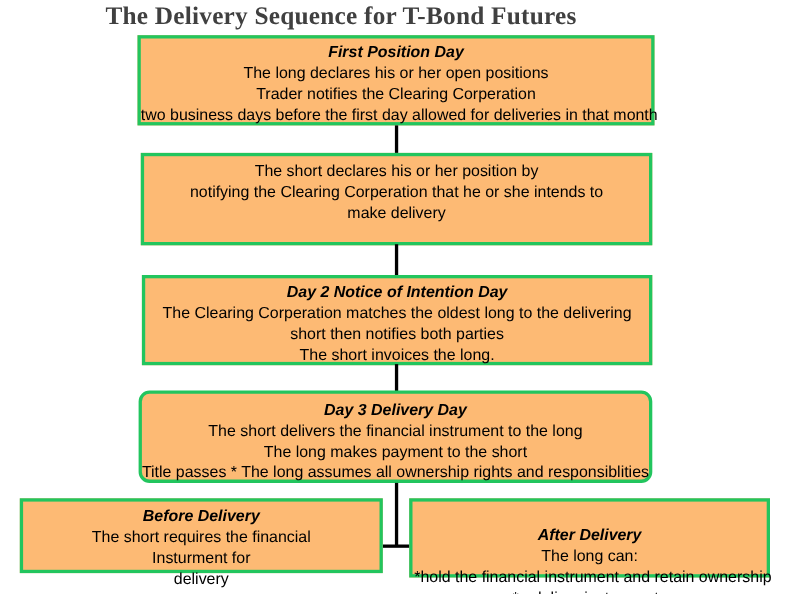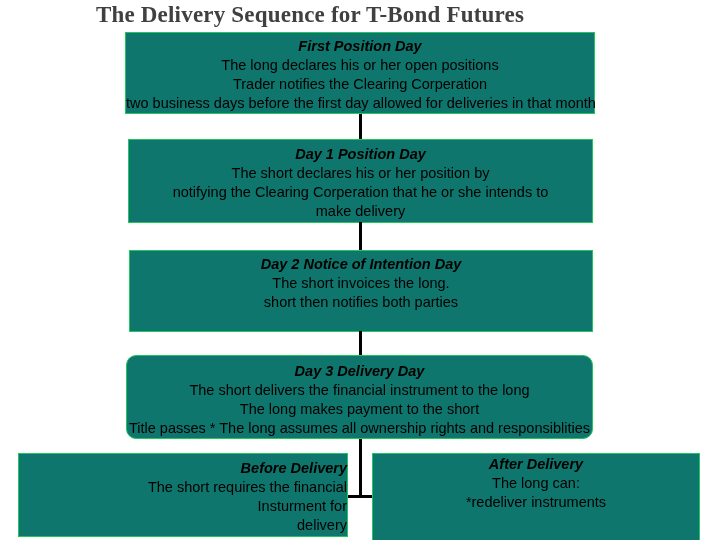--- a/index.html
+++ b/index.html
@@ -24,22 +24,22 @@
     font-family: "Liberation Serif", serif;
     font-weight: bold;
     font-size: 23px;
     letter-spacing: 0.2px;
     color: #404040;
     white-space: nowrap;
   }
   .node {
     position: absolute;
     box-sizing: border-box;
-    border: 1px solid #22c55e;
-    background: #0f766e;
+    border: 3px solid #22c55e;
+    background: #fdba74;
     text-align: center;
     color: #000000;
     font-size: 14.5px;
     line-height: 19px;
   }
   .node .hd {
     font-weight: bold;
     font-style: italic;
     font-size: 14.5px;
     white-space: nowrap;
@@ -67,53 +67,54 @@
   <div class="node" style="left:125px; top:32px; width:470px; height:82px; padding-top:4px;">
     <div class="hd">First Position Day</div>
     <div class="ln">The long declares his or her open positions</div>
     <div class="ln">Trader notifies the Clearing Corperation</div>
     <div class="ln">two business days before the first day allowed for deliveries in that month</div>
   </div>
 
   <div class="connector v-conn" style="left:359px; top:114px; height:26px;"></div>
 
   <div class="node" style="left:128px; top:139px; width:465px; height:84px; padding-top:5px;">
-    <div class="hd">Day 1 Position Day</div>
     <div class="ln">The short declares his or her position by</div>
     <div class="ln">notifying the Clearing Corperation that he or she intends to</div>
     <div class="ln">make delivery</div>
   </div>
 
   <div class="connector v-conn" style="left:359px; top:222px; height:29px;"></div>
 
   <div class="node" style="left:129px; top:250px; width:464px; height:82px; padding-top:4px;">
     <div class="hd">Day 2 Notice of Intention Day</div>
+    <div class="ln">The Clearing Corperation matches the oldest long to the delivering</div>
+    <div class="ln">short then notifies both parties</div>
     <div class="ln">The short invoices the long.</div>
-    <div class="ln">short then notifies both parties</div>
   </div>
 
   <div class="connector v-conn" style="left:359px; top:331px; height:25px;"></div>
 
   <div class="node" style="left:126px; top:355px; width:467px; height:84px; padding-top:6px;border-radius:10px;">
     <div class="hd">Day 3 Delivery Day</div>
     <div class="ln">The short delivers the financial instrument to the long</div>
     <div class="ln">The long makes payment to the short</div>
     <div class="ln">Title passes * The long assumes all ownership rights and responsiblities</div>
   </div>
 
   <div class="connector v-conn" style="left:359px; top:439px; height:58px;"></div>
 
   <div class="connector h-conn" style="left:348px; top:495px; width:25px;"></div>
 
-  <div class="node" style="left:18px; top:453px; width:330px; height:84px; padding-top:5px;text-align:right;">
+  <div class="node" style="left:18px; top:453px; width:330px; height:68px; padding-top:5px;">
     <div class="hd">Before Delivery</div>
     <div class="ln">The short requires the financial</div>
     <div class="ln">Insturment for</div>
     <div class="ln">delivery</div>
   </div>
 
-  <div class="node overflow" style="left:372px; top:453px; width:328px; height:88px; padding-top:1px;">
+  <div class="node overflow" style="left:372px; top:453px; width:328px; height:72px; padding-top:22px;">
     <div class="hd">After Delivery</div>
     <div class="ln">The long can:</div>
+    <div class="ln" style="position:relative; left:0; width:344px; margin-left:-8px;">*hold the financial instrument and retain ownership</div>
     <div class="ln">*redeliver instruments</div>
   </div>
 
 </div>
 
 </body></html>

